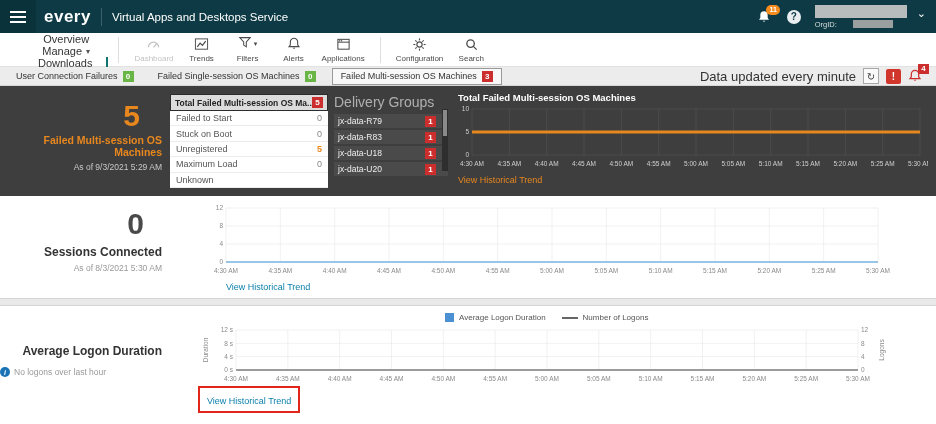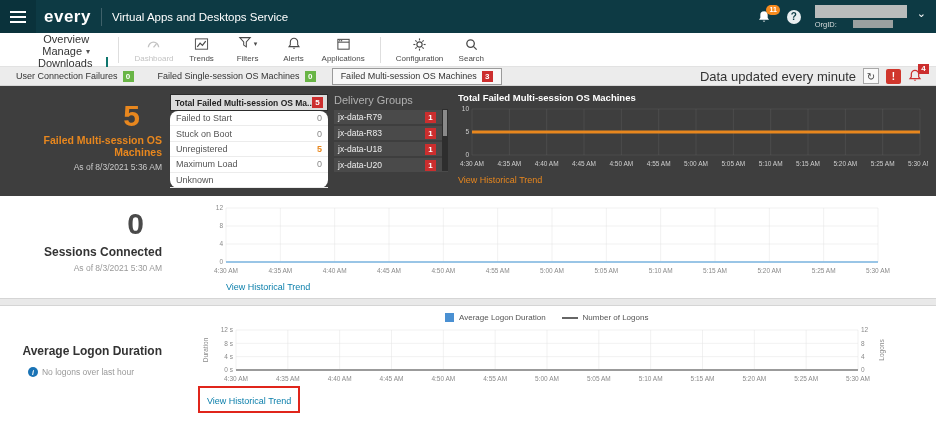--- a/index.html
+++ b/index.html
@@ -60,28 +60,28 @@
   .failed-panel { position:absolute; top:86px; left:0; width:100%; height:110px; background:#3e3e3e; }
   .panel-summary { position:absolute; left:0; top:14px; width:162px; text-align:right; }
   .big-count { font-size:30px; font-weight:bold; line-height:32px; }
   .big-count.orange { color:#e8871e; padding-right:22px; }
   .panel-summary .sum-title { font-size:10.5px; font-weight:bold; color:#e8871e; margin-top:2px; }
   .panel-summary .as-of { font-size:8.5px; color:#c9c9c9; margin-top:4px; }
 
   .breakdown { position:absolute; left:170px; top:8px; width:158px; }
   .dropdown { height:17px; background:#dcdcdc; border:1px solid #2c2c2c; display:flex; align-items:center; padding:0 4px; cursor:pointer; }
   .dd-label { flex:1; font-size:8.5px; font-weight:bold; color:#222; white-space:nowrap; overflow:hidden; }
-  .failure-list { list-style:none; background:#fff;border-radius:8px; }
+  .failure-list { list-style:none; background:#fff; }
   .failure-list li { height:15.4px; display:flex; align-items:center; padding:0 6px; border-bottom:1px solid #ececec; cursor:pointer; }
   .failure-list .f-label { flex:1; font-size:9px; color:#555; }
   .failure-list .f-count { font-size:9px; color:#888; }
   .failure-list li:nth-child(3) .f-count { color:#e8871e; font-weight:bold; }
 
   .dg-col { position:absolute; left:334px; top:8px; width:114px; height:96px; }
-  .dg-header { font-size:11px; color:#b0b0b0; margin-bottom:4px; }
+  .dg-header { font-size:14px; color:#b0b0b0; margin-bottom:4px; }
   .dg-list { list-style:none; }
   .dg-list li { height:14px; margin-bottom:2px; background:#4a4a4a; display:flex; align-items:center; padding:0 12px 0 4px; cursor:pointer; }
   .dg-name { flex:1; font-size:8.5px; color:#eee; }
   .dg-scroll { position:absolute; right:0; top:15px; width:6px; height:62px; background:#2e2e2e; }
   .dg-thumb { width:4px; height:26px; margin:1px; background:#8a8a8a; }
 
   .chart-col { position:absolute; left:458px; top:6px; right:8px; }
   .chart-title { font-size:9.5px; font-weight:bold; color:#fff; margin-bottom:2px; }
   .hist-link { font-size:9px; text-decoration:none; cursor:pointer; display:inline-block; }
   .hist-link.orange { color:#e8871e; }
@@ -99,21 +99,21 @@
 
   .gap-band { position:absolute; top:298px; left:0; width:100%; height:8px; background:#e9e9e9; border-top:1px solid #d5d5d5; border-bottom:1px solid #d5d5d5; }
 
   .logon-section { position:absolute; top:306px; left:0; width:100%; height:118px; background:#fff; }
   .legend { position:absolute; left:445px; top:7px; display:flex; gap:16px; align-items:center; }
   .legend-item { display:flex; align-items:center; gap:5px; font-size:8px; color:#555; }
   .swatch { width:9px; height:9px; display:inline-block; }
   .line-swatch { width:16px; height:2px; display:inline-block; }
   .logon-summary { position:absolute; left:0; top:38px; width:162px; text-align:right; }
   .logon-summary .sum-title { font-size:12px; font-weight:bold; color:#333; }
-  .logon-note { display:flex; justify-content:center; align-items:center; gap:4px; margin-top:9px; font-size:8.5px; color:#999; }
+  .logon-note { display:flex; justify-content:flex-start; align-items:center; gap:4px; margin-top:9px; font-size:8.5px; color:#999; }
   .info-circle { width:10px; height:10px; border-radius:50%; background:#1a73b5; color:#fff; font-size:7px; font-weight:bold; font-style:italic; display:flex; align-items:center; justify-content:center; }
   .chart-wrap-2 { position:absolute; left:200px; top:20px; }
   .annotation-box { position:absolute; left:198px; top:80px; border:2px solid #e0251b; padding:2px 7px 3px 7px; background:#fff; }
 
   svg.chart { display:block; }
 </style>
 </head>
 <body>
 
 <div class="page">
@@ -264,21 +264,21 @@
           </svg>
         <span class="count-badge red">4</span>
       </span>
     </div>
   </div>
 
   <section class="failed-panel">
     <div class="panel-summary">
       <div class="big-count orange">5</div>
       <div class="sum-title">Failed Multi-session OS Machines</div>
-      <div class="as-of">As of 8/3/2021 5:36 AM</div>
+      <div class="as-of">As of 9/3/2021 5:29 AM</div>
     </div>
 
     <div class="breakdown">
       <div class="dropdown">
         <span class="dd-label">Total Failed Multi-session OS Ma...</span>
         <span class="count-badge red">5</span>
       </div>
       <ul class="failure-list">
         <li>
             <span class="f-label">Failed to Start</span>

